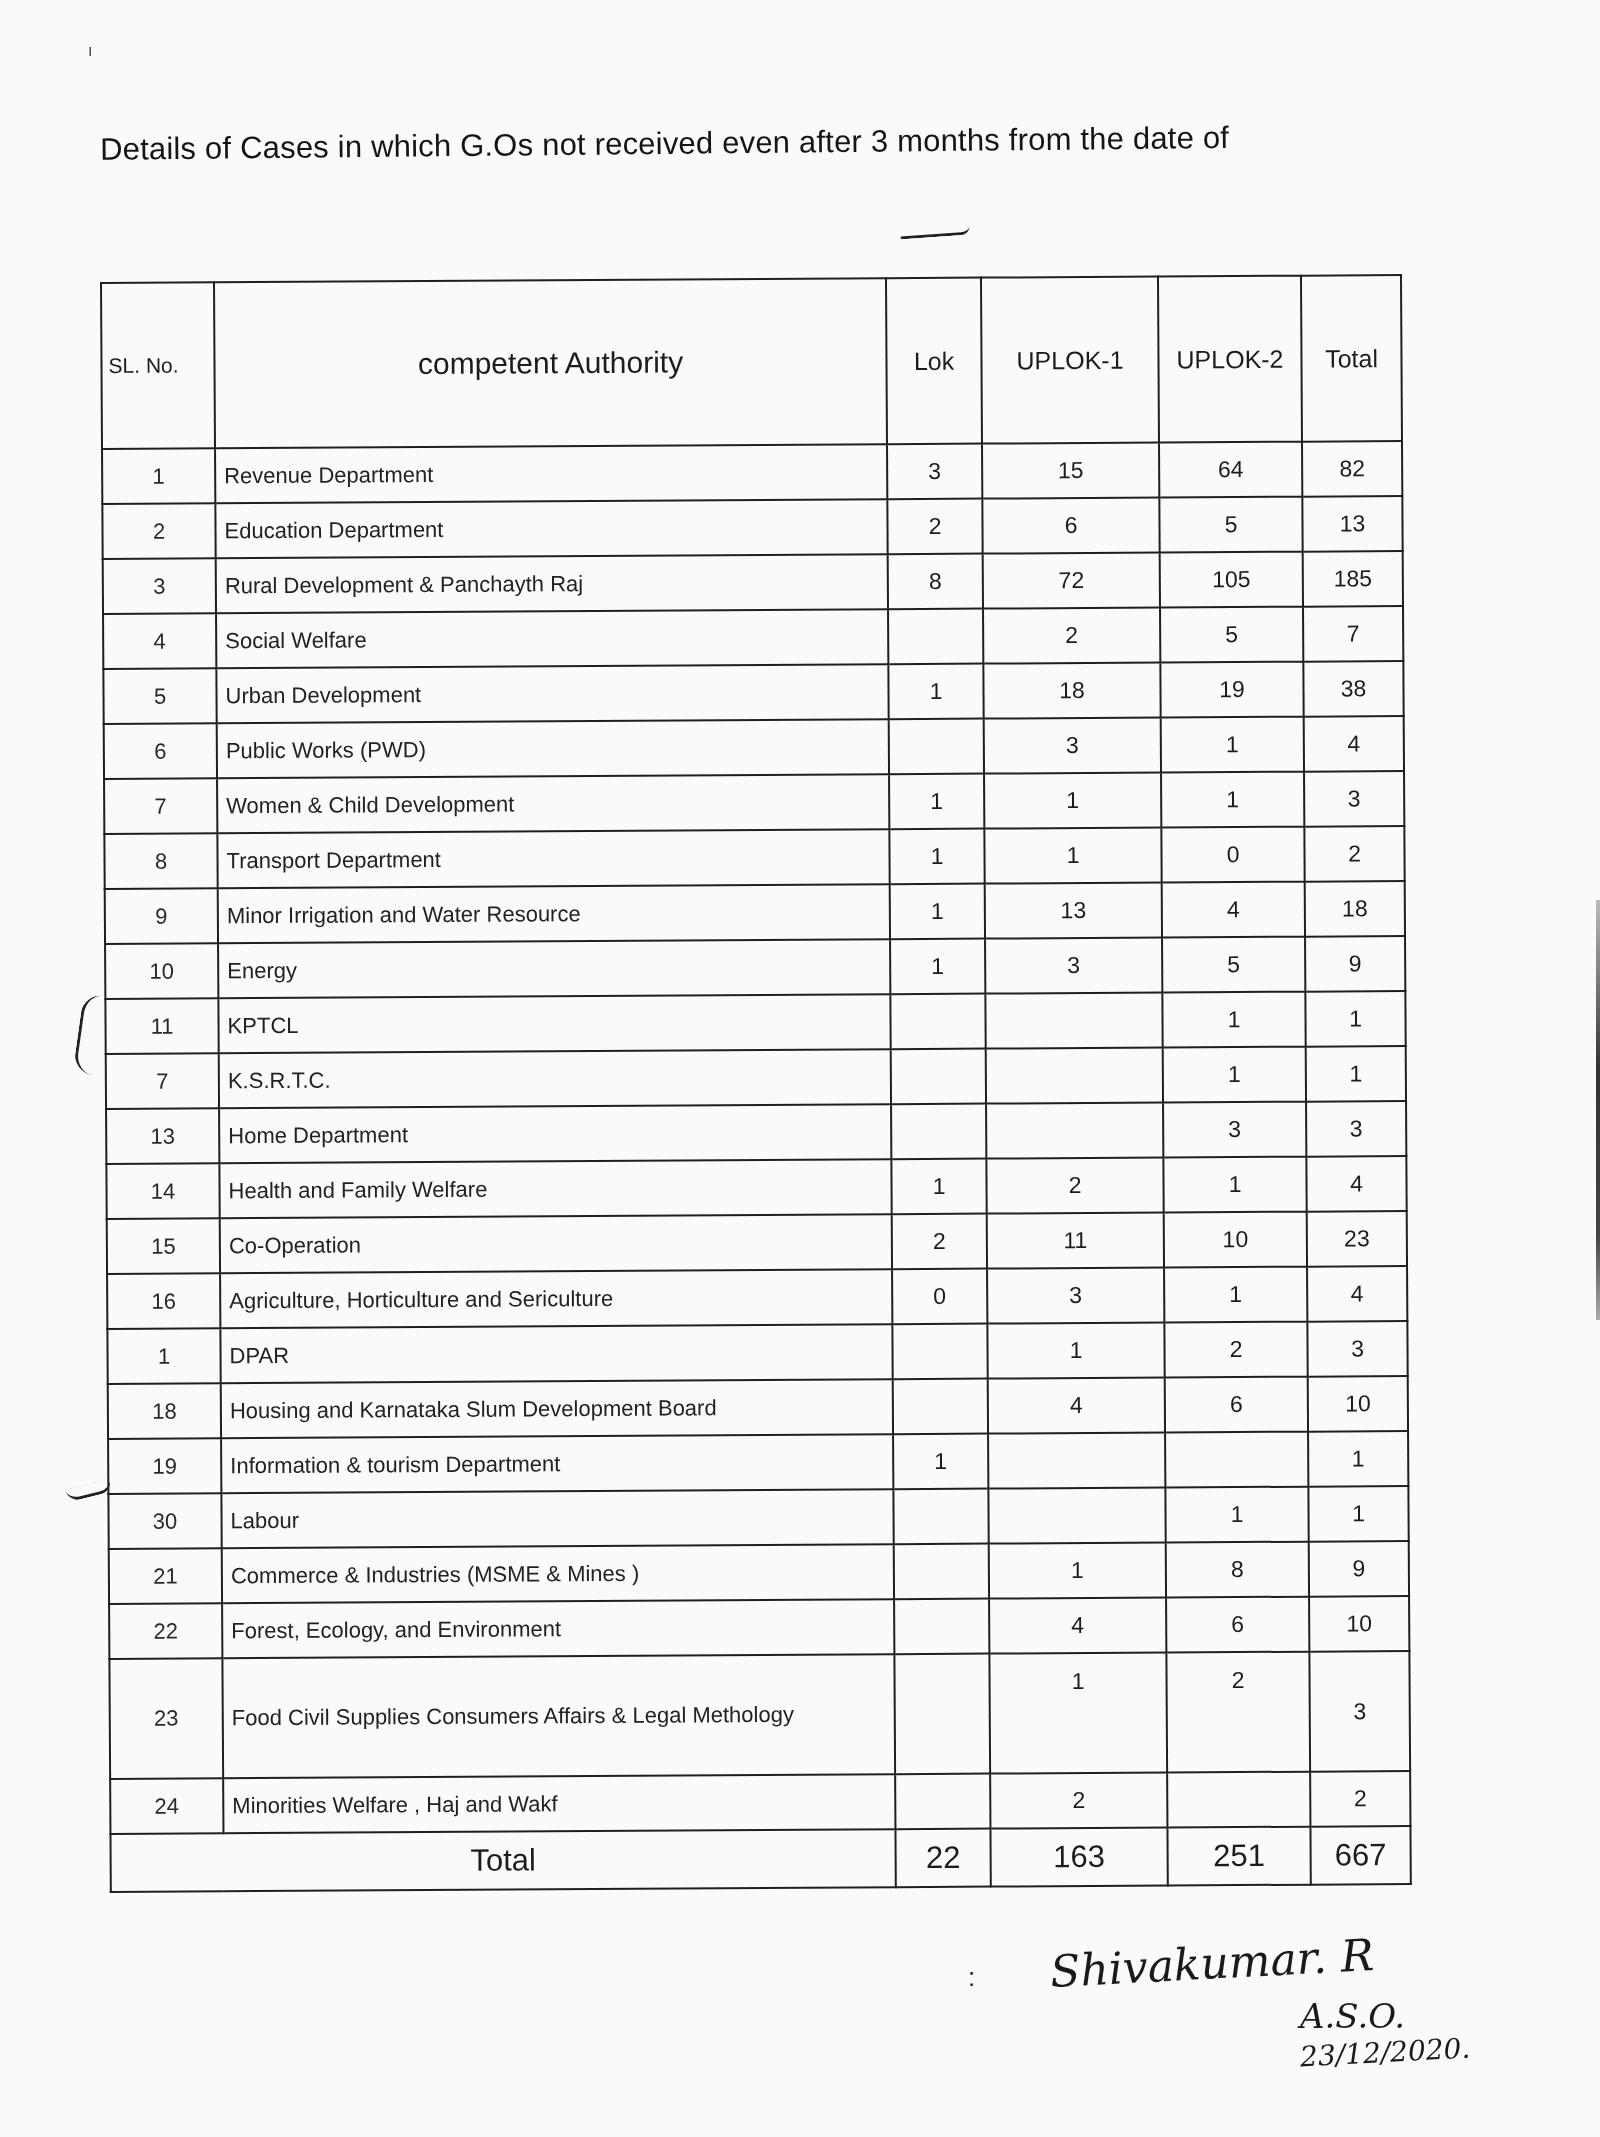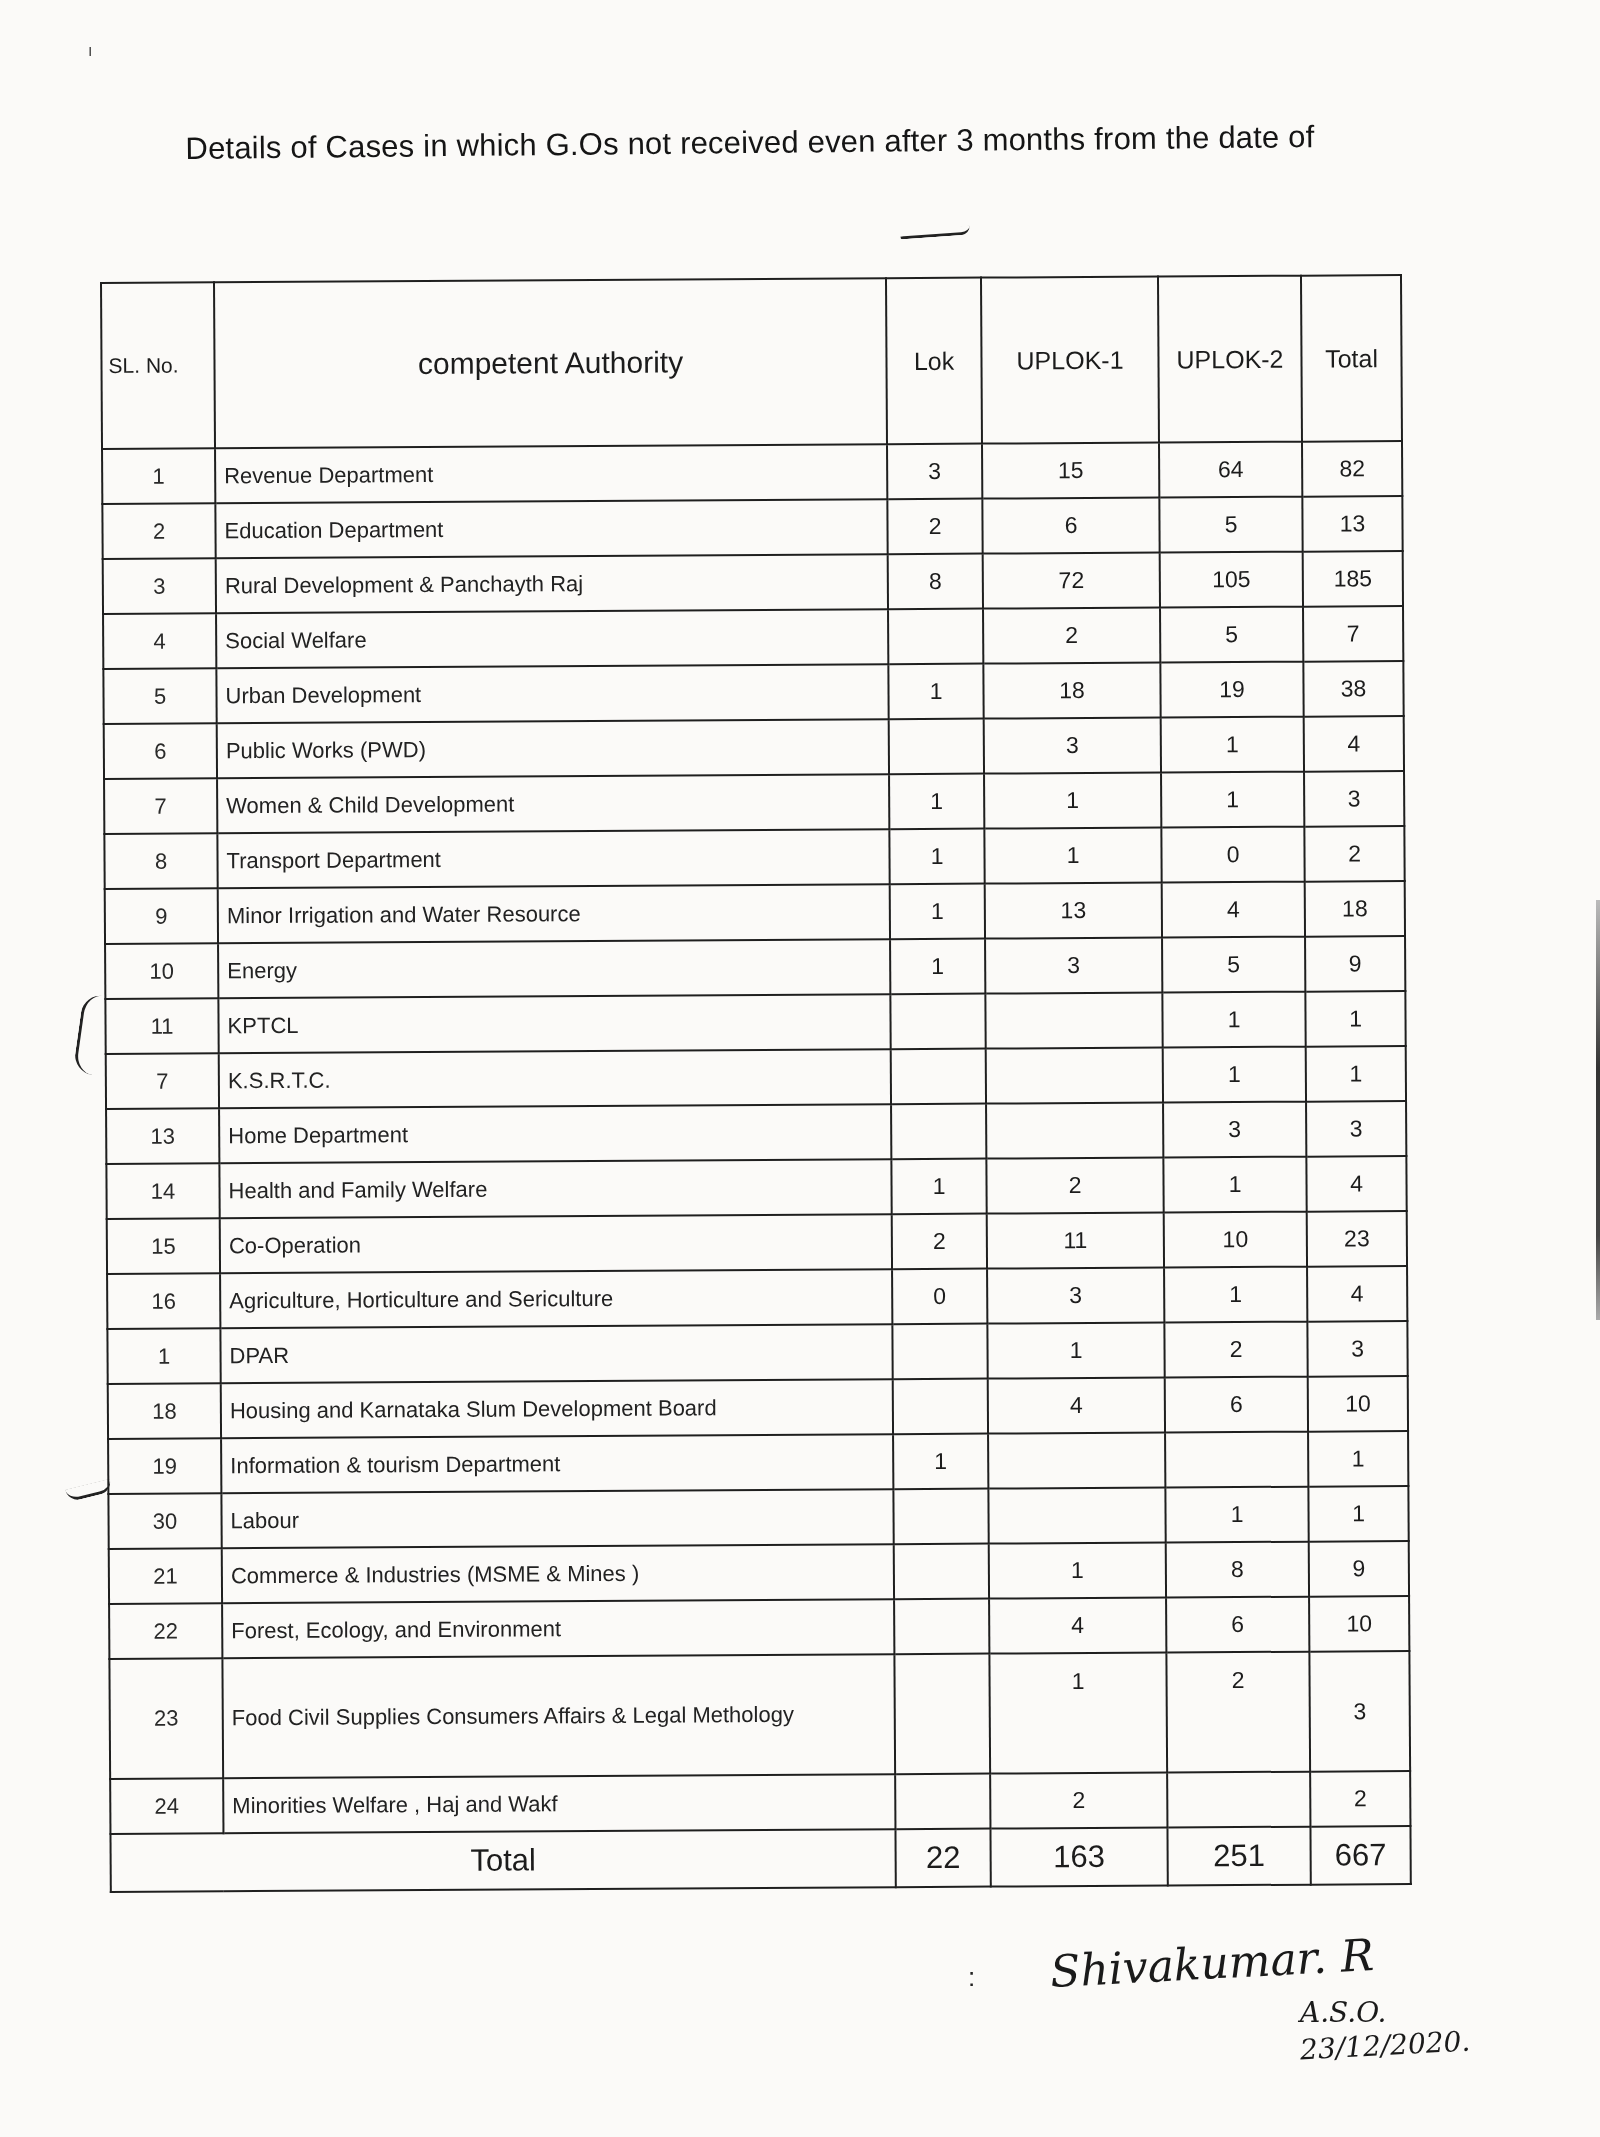--- a/index.html
+++ b/index.html
@@ -5,21 +5,21 @@
   html, body { margin: 0; padding: 0; }
   body {
     width: 1600px; height: 2137px; position: relative; overflow: hidden;
     background: #fbfaf8;
     font-family: "Liberation Sans", "DejaVu Sans", sans-serif;
     color: #1c1c1c;
   }
   .stray-mark { position: absolute; left: 88px; top: 42px; font-size: 16px; color: #444; }
   .title {
     position: absolute; left: 100px; top: 120px; width: 1300px;
-    text-align: center; font-size: 31px; line-height: 46px; color: #151515;
+    text-align: left; font-size: 31px; line-height: 46px; color: #151515;
     letter-spacing: 0.2px;
   }
   .title .line1 { display: block; transform: rotate(-0.6deg); }
   .title .line2 { display: block; }
   .title .underline-mark {
     position: absolute; left: 800px; top: 108px; width: 70px; height: 6px;
     border-bottom: 3px solid #222; border-radius: 0 0 40px 10px; transform: rotate(-4deg);
   }
 
   table.cases {
@@ -63,21 +63,21 @@
     position: absolute; right: 0; top: 900px; width: 4px; height: 420px;
     background: linear-gradient(#bbb, #333 40%, #444 80%, #aaa);
   }
   .colon-mark { position: absolute; left: 968px; top: 1962px; font-size: 26px; color: #222; }
 
   .signature {
     position: absolute; left: 1050px; top: 1935px;
     font-family: "DejaVu Serif", serif; font-style: italic; color: #1a1a1a;
   }
   .signature .name { display: block; font-size: 44px; transform: rotate(-3deg); }
-  .signature .designation { display: block; margin-left: 250px; margin-top: 10px; font-size: 28px; }
+  .signature .designation { display: block; margin-left: 250px; margin-top: 10px; font-size: 34px; }
   .signature .date { display: block; margin-left: 250px; font-size: 28px; transform: rotate(-3deg); }
 </style>
 </head>
 <body>
 
 <span class="stray-mark">ı</span>
 
 <div class="title">
   <span class="line1">Details of Cases in which G.Os not received even after 3 months from the date of</span>
   <span class="underline-mark"></span>

